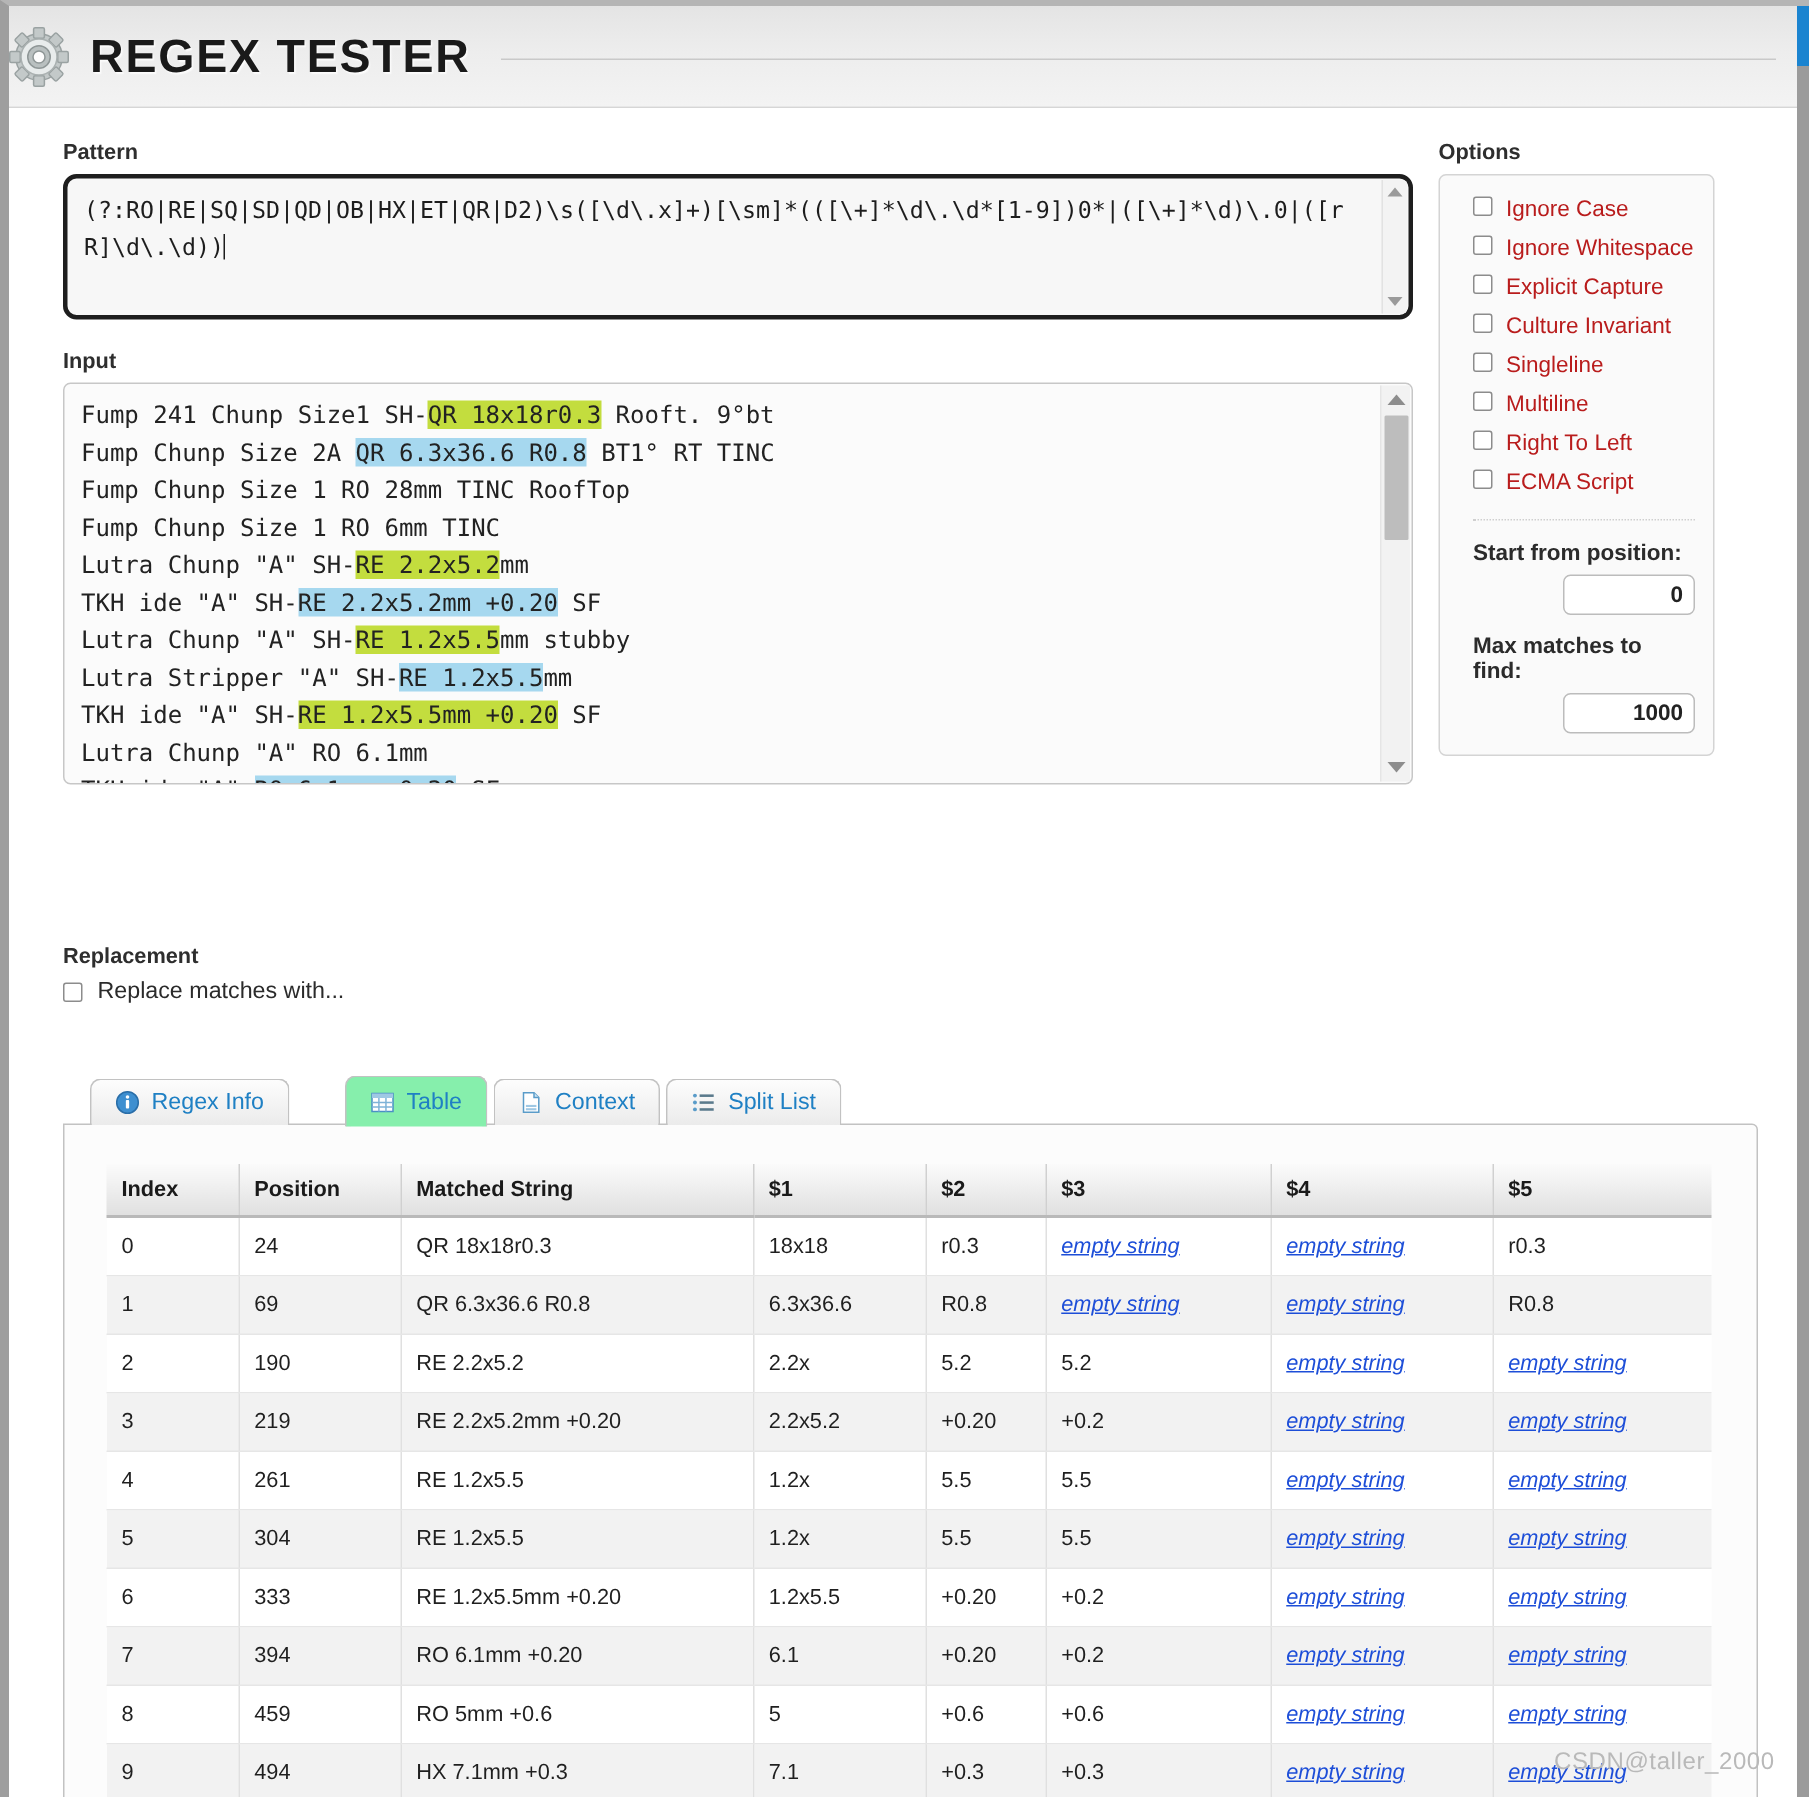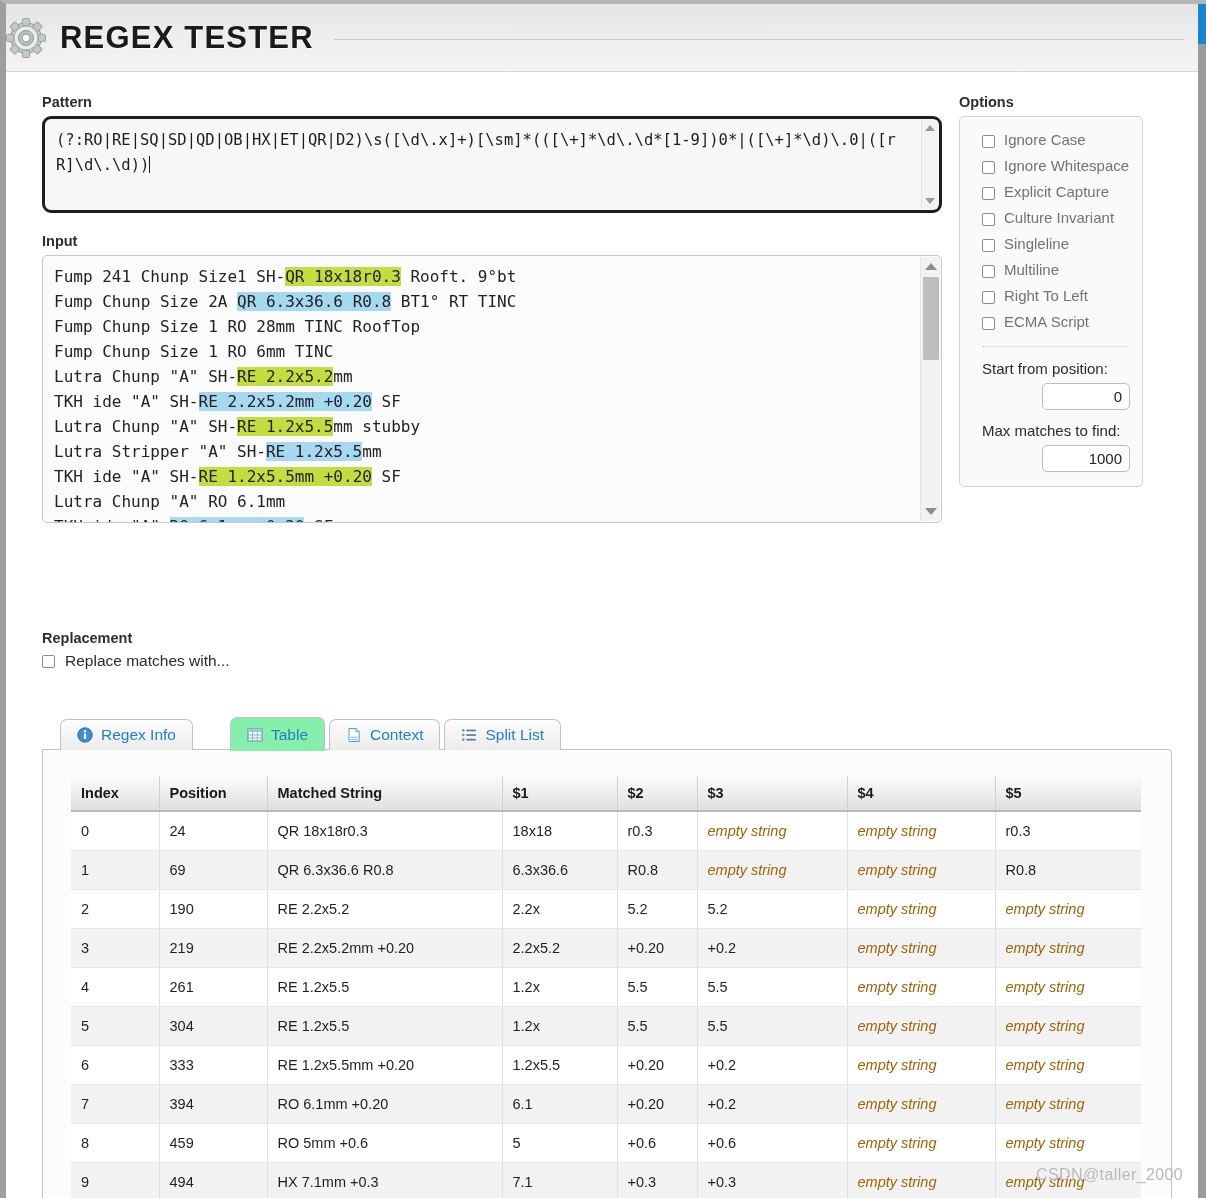--- a/index.html
+++ b/index.html
@@ -168,24 +168,24 @@
     left: 953px; top: 22px;
     width: 184px;
   }
   #options-panel {
     border: 1px solid #d4d4d4;
     border-radius: 5px;
     background: #fafafa;
     padding: 14px 12px 14px 22px;
   }
   .opt-row {
-    display: flex; align-items: flex-end;
+    display: flex; align-items: flex-start;
     margin-bottom: 9px;
     font-size: 15px;
-    color: #737373;
+    color: #b91c1c;
   }
   .opt-row:last-of-type { margin-bottom: 2px; }
   .cbox {
     width: 13px; height: 13px;
     border: 1px solid #8c8c8c;
     background: #fff;
     border-radius: 2px;
     margin-right: 9px;
     flex: 0 0 auto;
   }
@@ -205,21 +205,21 @@
     background: #fff;
     font-family: "Liberation Sans", sans-serif;
     font-size: 15px;
     color: #222;
     text-align: right;
     padding: 0 7px;
     display: block;
     margin-left: auto;
     line-height: 25px;
   }
-  .num-block { margin-bottom: 12px; }
+  .num-block { margin-bottom: 12px; font-weight: bold; }
   .num-block:last-child { margin-bottom: 0; }
 
   
   #replacement {
     position: absolute;
     left: 36px; top: 558px;
     width: 900px;
   }
   #replace-row {
     display: flex; align-items: center;
@@ -300,21 +300,21 @@
     padding: 11px 10px;
     border-right: 1px solid #e0e0e0;
     border-bottom: 1px solid #e6e6e6;
     background: #ffffff;
     overflow: hidden;
     white-space: nowrap;
     text-overflow: ellipsis;
   }
   table.results td:last-child { border-right: none; }
   table.results tr.alt td { background: #f2f2f2; }
-  td.empty { color: #a16207; font-style: italic; }
+  td.empty { color: #1d4ed8; font-style: italic; text-decoration: underline; }
 
   col.c-index { width: 88px; }
   col.c-pos { width: 108px; }
   col.c-match { width: 235px; }
   col.c-d1 { width: 115px; }
   col.c-d2 { width: 80px; }
   col.c-d3 { width: 150px; }
   col.c-d4 { width: 148px; }
   col.c-d5 { width: 146px; }
 

